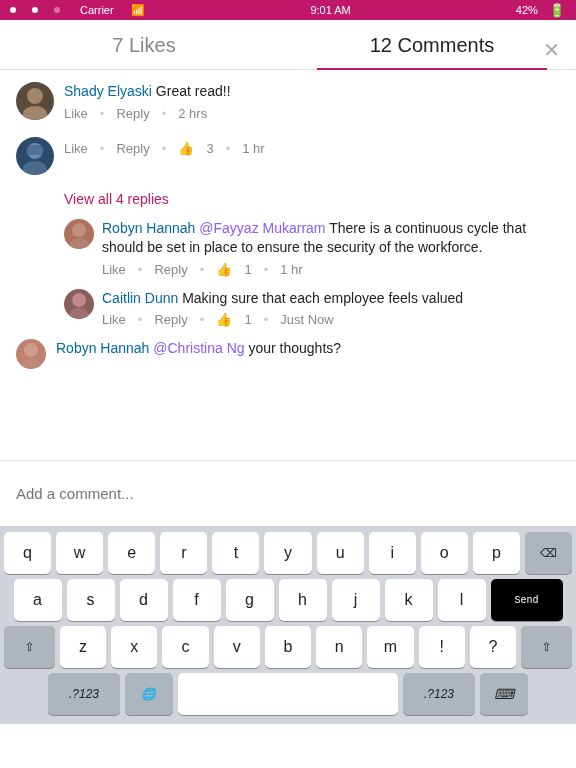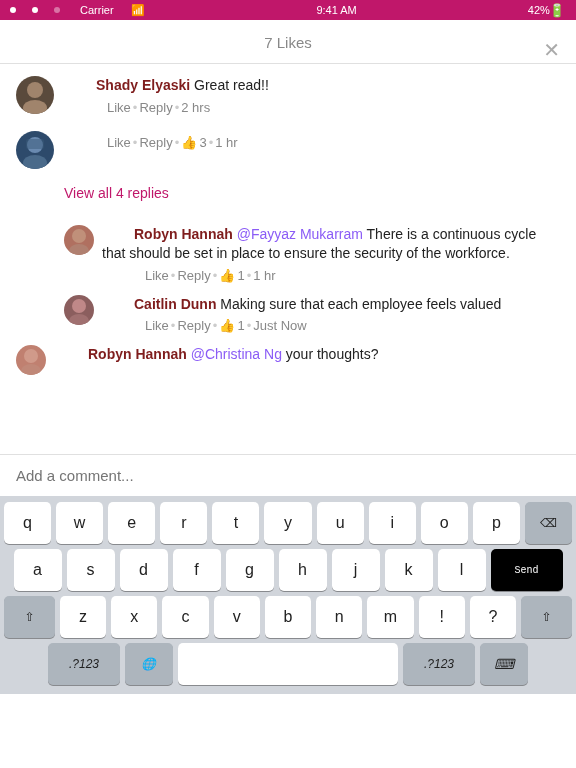--- a/index.html
+++ b/index.html
@@ -16,36 +16,36 @@
     .status-bar {
       background: #c0176a;
       height: 20px;
       display: flex;
       align-items: center;
       justify-content: space-between;
       padding: 0 10px;
     }
     .status-bar-left { display: flex; align-items: center; gap: 16px; }
     .status-bar-center { font-size: 11px; color: #fff; font-weight: 500; }
-    .status-bar-right { display: flex; align-items: center; gap: 0; font-size: 11px; color: #fff; }
+    .status-bar-right { display: flex; align-items: center; gap: 12px; font-size: 11px; color: #fff; }
     .dot { width: 6px; height: 6px; background: #fff; border-radius: 50%; }
     .dot.dim { background: rgba(255,255,255,0.4); }
 
     
     .tab-bar {
       display: flex;
       border-bottom: 1px solid #e0e0e0;
       position: relative;
       background: #fff;
     }
     .tab {
       flex: 1;
       text-align: center;
       padding: 14px 0 12px;
-      font-size: 15px;
+      font-size: 20px;
       color: #888;
       cursor: pointer;
       position: relative;
     }
     .tab.active {
       color: #222;
       font-weight: 500;
     }
     .tab.active::after {
       content: '';
@@ -104,69 +104,68 @@
       flex-shrink: 0;
       overflow: hidden;
       display: flex;
       align-items: center;
       justify-content: center;
     }
     .avatar svg, .avatar-small svg { display: block; }
 
     .comment-body { flex: 1; }
     .comment-text { font-size: 14px; color: #222; line-height: 1.4; }
-    .author-name { font-weight: 700; color: #7f1d1d; margin-left: 32px; }
+    .author-name { font-weight: 400; color: #0369a1; }
     .mention { color: #8b5cf6; font-weight: 500; }
 
     .comment-actions {
       display: flex;
       align-items: flex-end;
-      gap: 2px;
+      gap: 12px;
       margin-top: 4px;
       font-size: 13px;
       color: #888;
-      margin-left: 43px;
     }
     .action-btn {
       color: #888;
       cursor: pointer;
       font-size: 13px;
       background: none;
       border: none;
       padding: 0;
     }
     .sep { color: #ccc; }
     .thumb-icon { font-size: 13px; }
     .thumb-filled { color: #4a7ae0; }
 
     
     .view-replies {
       color: #c0176a;
       font-size: 14px;
       font-weight: 500;
       cursor: pointer;
-      margin: 2px 0 24px 48px;
+      margin: 2px 0 12px 48px;
     }
 
     
     .replies-section {
       margin-left: 48px;
     }
     .reply-item {
       display: flex;
       gap: 8px;
       margin-bottom: 12px;
     }
 
     
     .typing-row {
       display: flex;
       align-items: center;
       gap: 10px;
-      padding: 12px 16px;
+      padding: 24px 16px;
       border-top: 1px solid #e0e0e0;
     }
     .comment-input {
       flex: 1;
       border: none;
       outline: none;
       font-size: 15px;
       color: #aaa;
       background: transparent;
     }
@@ -236,29 +235,30 @@
 <body>
 
 <div class="status-bar">
   <div class="status-bar-left">
     <div class="dot"></div>
     <div class="dot"></div>
     <div class="dot dim"></div>
     <span style="font-size:11px;color:#fff;margin-left:4px;">Carrier</span>
     <span style="font-size:11px;color:#fff;margin-left:2px;">📶</span>
   </div>
-  <div class="status-bar-center">9:41 AM</div>
+  <div class="status-bar-center">9:01 AM</div>
   <div class="status-bar-right">
     <span>42%</span>
     <span style="font-size:13px;">🔋</span>
   </div>
 </div>
 
 <div class="tab-bar" style="position:relative;">
   <div class="tab">7 Likes</div>
+  <div class="tab active">12 Comments</div>
   <button class="close-btn">✕</button>
 </div>
 
 <div class="comments-area">
 
   <div class="comment">
     <div class="avatar face-shady">
       <svg width="38" height="38" viewBox="0 0 38 38">
         <circle cx="19" cy="14" r="8" fill="#a0846c"></circle>
         <ellipse cx="19" cy="32" rx="12" ry="8" fill="#a0846c"></ellipse>

